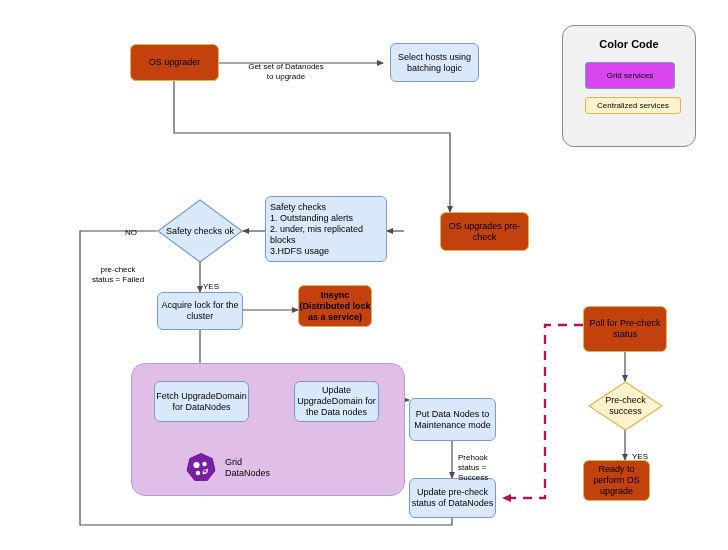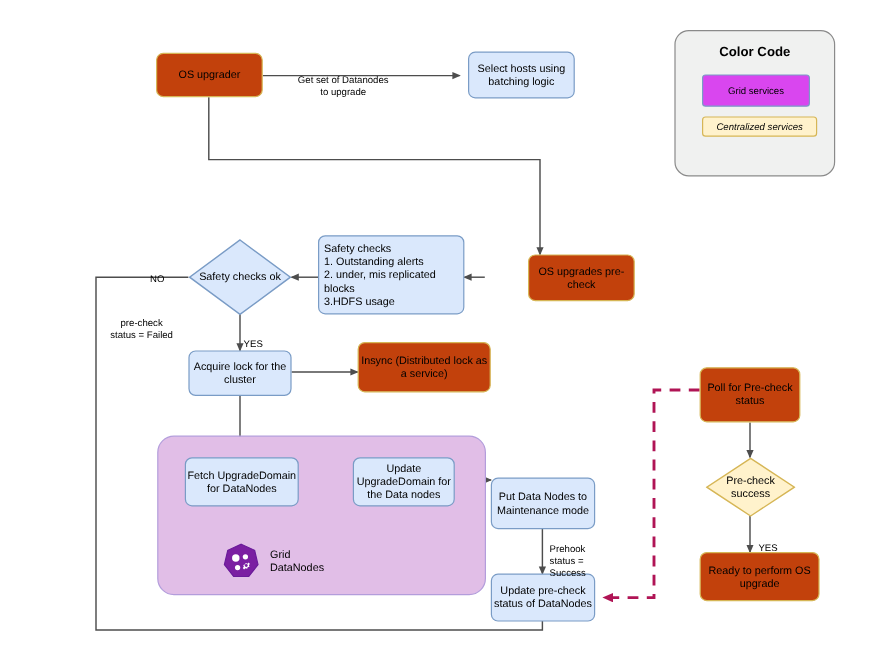--- a/index.html
+++ b/index.html
@@ -196,21 +196,21 @@
     <svg class="shape" viewBox="0 0 86 64" preserveAspectRatio="none">
       <polygon points="43,1 85,32 43,63 1,32" fill="#dae8fc" stroke="#7a9cc6" stroke-width="1.2"></polygon>
     </svg>
     <div class="dlabel">Safety checks ok</div>
   </div>
 
   <div class="node blue" style="left:157px; top:292px; width:86px; height:38px;">
     <span class="txt">Acquire lock for the cluster</span>
   </div>
 
-  <div class="node yellow" style="left:298px; top:285px; width:111px; height:42px;">
+  <div class="node yellow" style="left:298px; top:285px; width:74px; height:42px;font-weight:bold;">
     <span class="txt">Insync (Distributed lock as a service)</span>
   </div>
 
   <div id="group-box" style="left:131px; top:363px; width:274px; height:133px;"></div>
 
   <div class="node blue" style="left:154px; top:381px; width:95px; height:41px;">
     <span class="txt">Fetch UpgradeDomain for DataNodes</span>
   </div>
 
   <div class="node blue" style="left:294px; top:381px; width:85px; height:41px;">
@@ -242,21 +242,21 @@
     <span class="txt">Poll for Pre-check status</span>
   </div>
 
   <div class="diamond" style="left:588px; top:381px; width:75px; height:50px;">
     <svg class="shape" viewBox="0 0 75 50" preserveAspectRatio="none">
       <polygon points="37.5,1 74,25 37.5,49 1,25" fill="#fff2cc" stroke="#d6b656" stroke-width="1.2"></polygon>
     </svg>
     <div class="dlabel">Pre-check success</div>
   </div>
 
-  <div class="node yellow" style="left:583px; top:460px; width:100px; height:41px;">
+  <div class="node yellow" style="left:583px; top:460px; width:67px; height:41px;">
     <span class="txt">Ready to perform OS upgrade</span>
   </div>
 
   <div class="edge-label" style="left:231px; top:46px; width:110px;">Get set of Datanodes
 to upgrade</div>
 
   <div class="edge-label" style="left:117px; top:212px; width:28px;">NO</div>
 
   <div class="edge-label" style="left:203px; top:266px; width:30px; text-align:left;">YES</div>
 
@@ -267,18 +267,18 @@
 status =
 Success</div>
 
   <div class="edge-label lft" style="left:632px; top:436px; width:30px;">YES</div>
 
   <div id="legend" style="left:528px; top:25px; width:134px; height:122px;margin-left:34px;">
     <div class="legend-title" style="top:12px;">Color Code</div>
     <div class="legend-chip blue" style="left:22px; top:36px; width:90px; height:27px;">
       <span>Grid services</span>
     </div>
-    <div class="legend-chip yellow" style="left:22px; top:71px; width:96px; height:17px;font-style:italic;">
+    <div class="legend-chip yellow" style="left:22px; top:71px; width:96px; height:17px;">
       <span>Centralized services</span>
     </div>
   </div>
 
 </div>
 
 </body></html>

